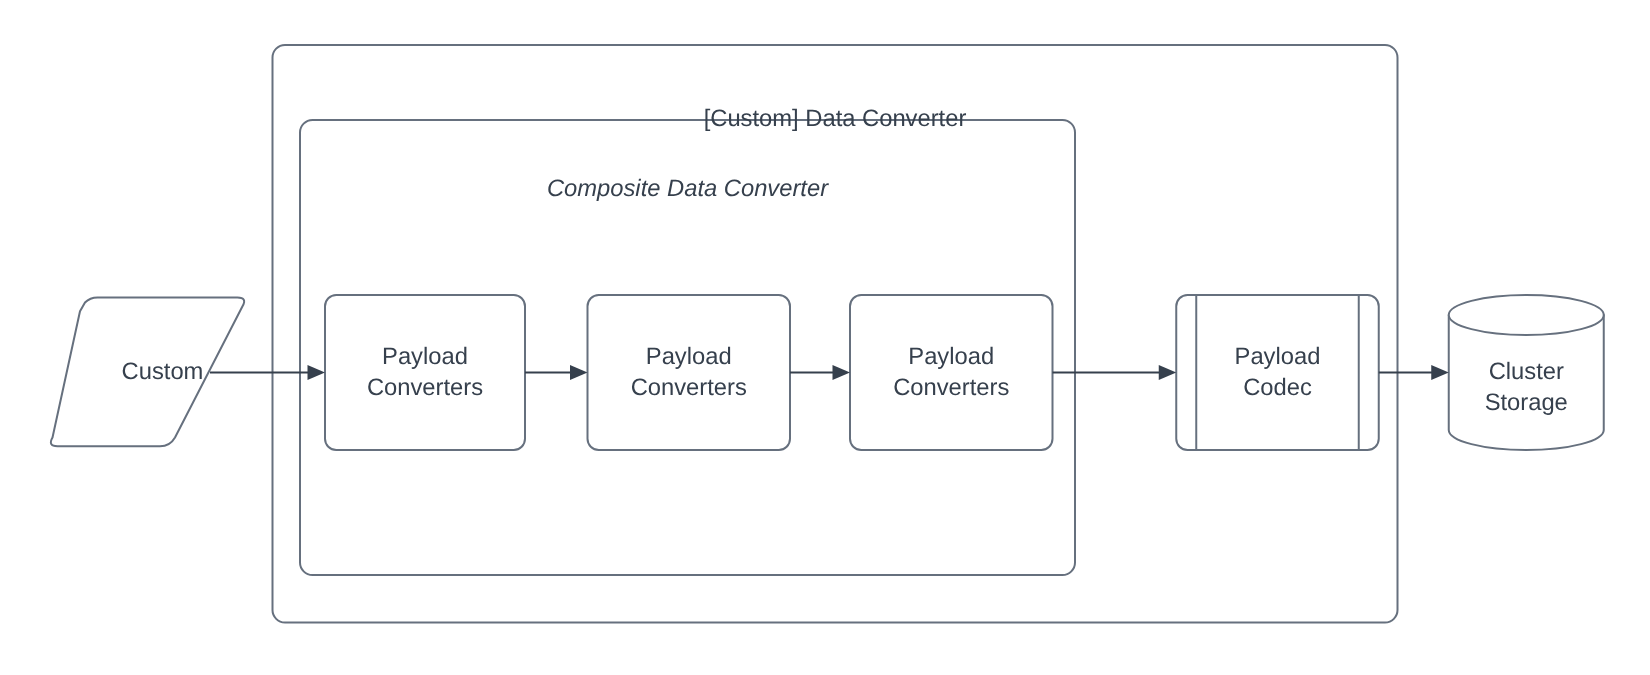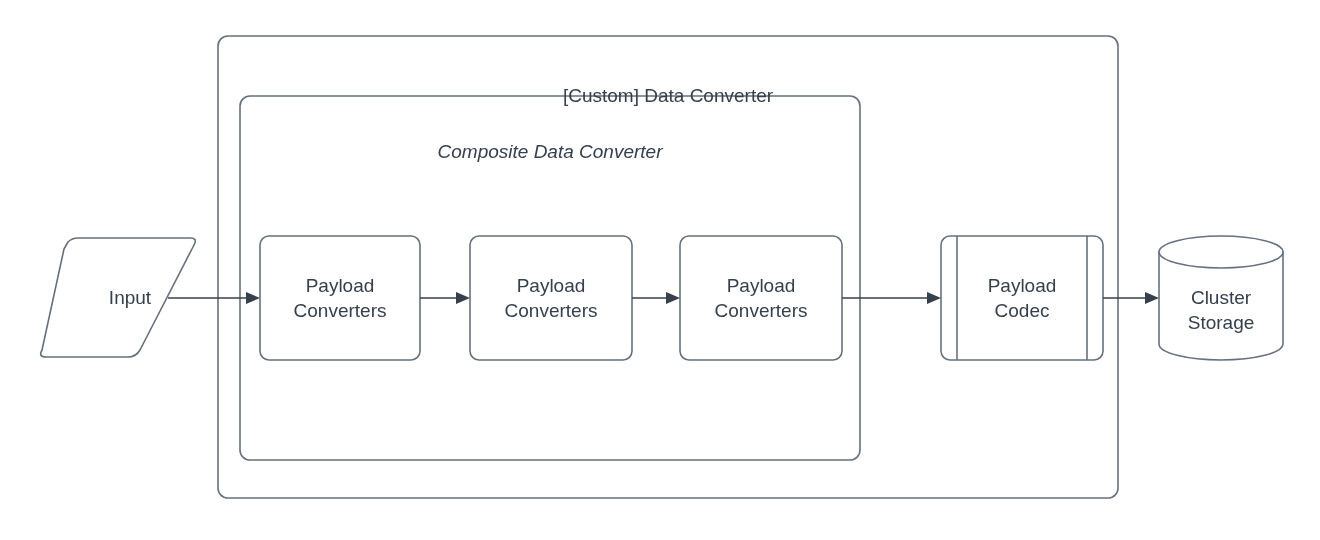--- a/index.html
+++ b/index.html
@@ -117,21 +117,21 @@
       <line class="connector" x1="1103" y1="298" x2="1147" y2="298"></line>
       <polygon class="arrow-head" points="1159,298 1145,292 1145,304"></polygon>
     </g>
 
   </svg>
 
   <div class="label label-container-title" style="left:468px; top:51px; width:400px;margin-top:32px;">[Custom] Data Converter</div>
 
   <div class="label label-container-title" style="left:350px; top:139px; width:400px;font-style:italic;">Composite Data Converter</div>
 
-  <div class="label label-node" style="left:60px; top:285px; width:140px;">Input</div>
+  <div class="label label-node" style="left:60px; top:285px; width:140px;">Custom</div>
 
   <div class="label label-node" style="left:260px; top:273px; width:160px;">Payload
 Converters</div>
 
   <div class="label label-node" style="left:470px; top:273px; width:162px;">Payload
 Converters</div>
 
   <div class="label label-node" style="left:680px; top:273px; width:162px;">Payload
 Converters</div>
 

